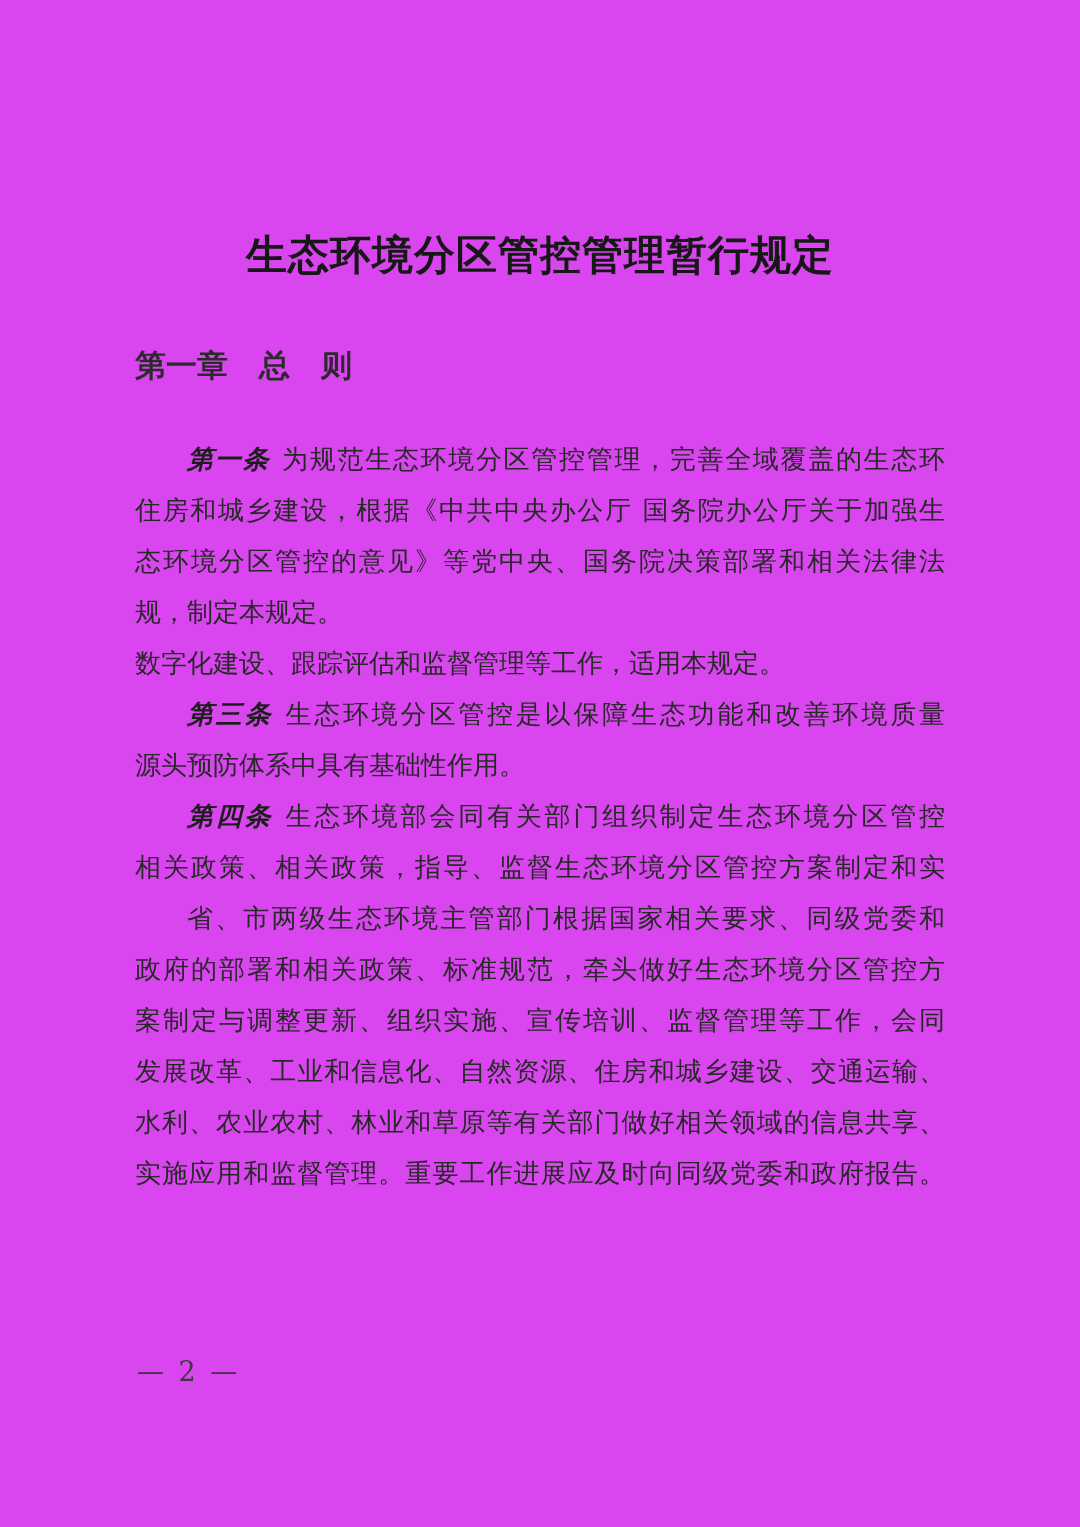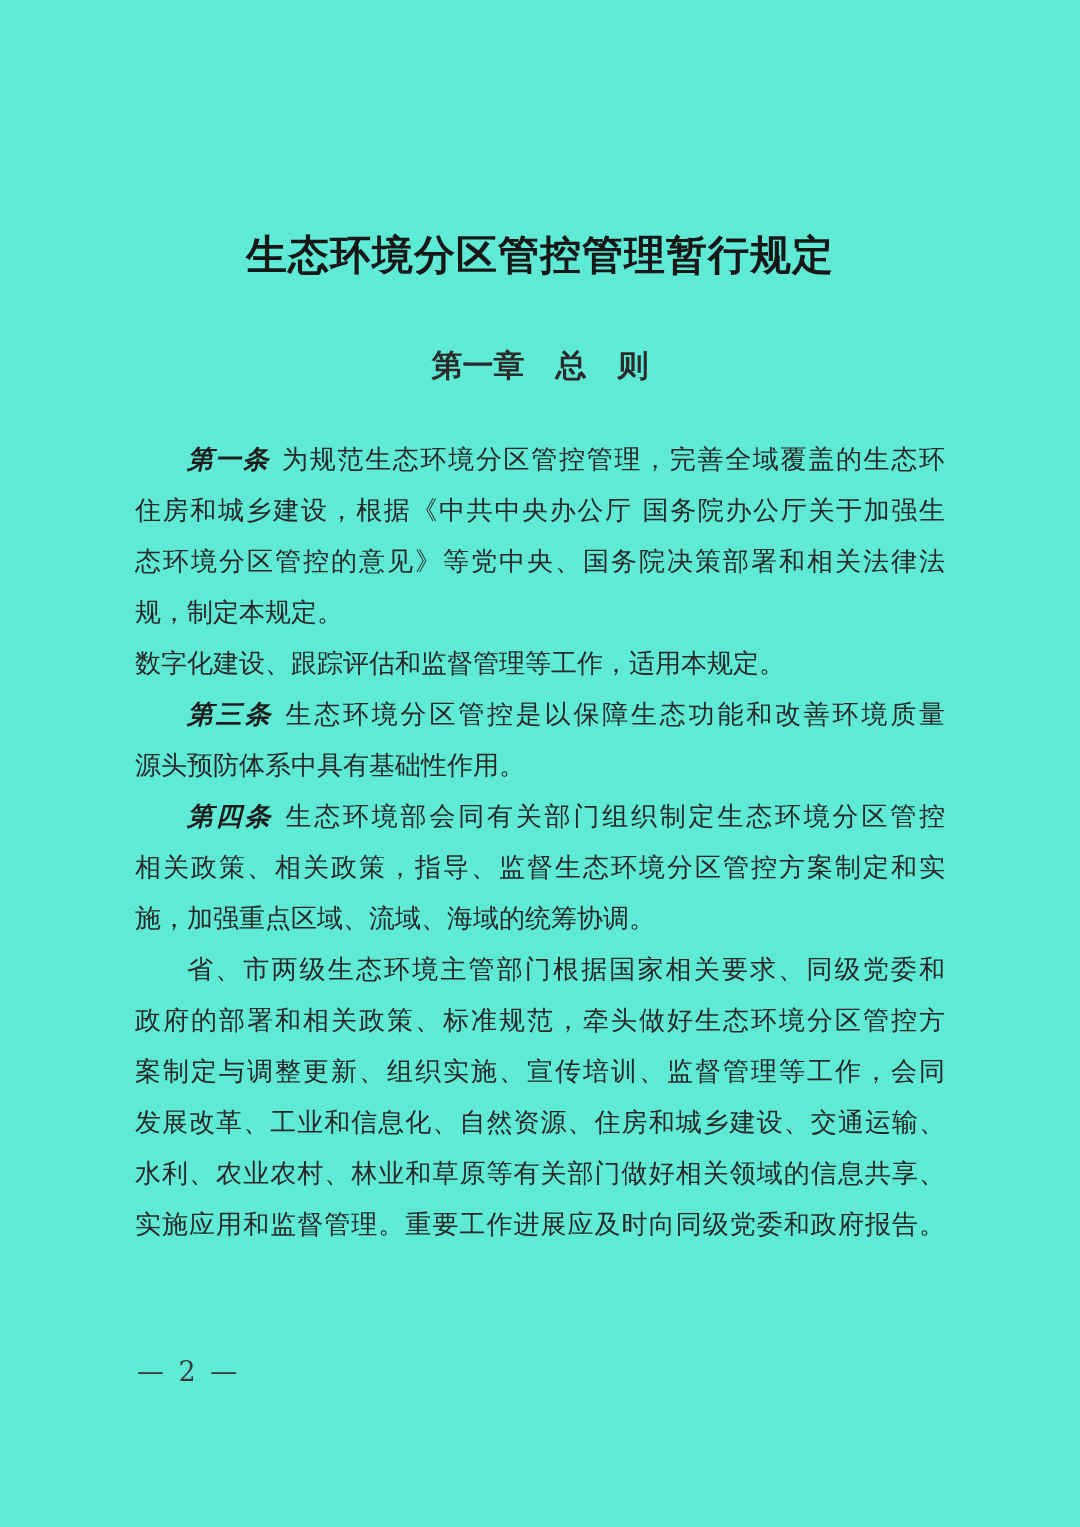--- a/index.html
+++ b/index.html
@@ -4,21 +4,21 @@
 <style>
   html, body {
     margin: 0;
     padding: 0;
     background: #ffffff;
   }
   .page {
     position: relative;
     width: 1080px;
     height: 1527px;
-    background: #5eead4;
+    background: #d946ef;
     overflow: hidden;
     font-family: "DejaVu Serif", "Liberation Serif", serif;
     color: #232323;
   }
   .content {
     width: 810px;
     margin: 0 auto;
     padding-top: 230px;
   }
   .doc-title {
@@ -29,21 +29,21 @@
     text-align: center;
     letter-spacing: 1px;
     color: #171717;
     font-family: "DejaVu Serif", "Liberation Serif", serif;
   }
   .chapter-heading {
     margin: 65px 0 0 0;
     font-size: 31px;
     line-height: 39px;
     font-weight: 700;
-    text-align: center;
+    text-align: left;
     color: #2b2b2b;
     font-family: Liberation Sans, sans-serif;
   }
   .body-text {
     margin-top: 49px;
   }
   .line {
     font-size: 26px;
     line-height: 51px;
     height: 51px;
@@ -86,21 +86,20 @@
     <div class="body-text" id="body-text">
         <div class="line first"><span class="article-label">第一条</span>为规范生态环境分区管控管理，完善全域覆盖的生态环</div>
         <div class="line">住房和城乡建设，根据《中共中央办公厅 国务院办公厅关于加强生</div>
         <div class="line">态环境分区管控的意见》等党中央、国务院决策部署和相关法律法</div>
         <div class="line lastleft">规，制定本规定。</div>
         <div class="line lastleft">数字化建设、跟踪评估和监督管理等工作，适用本规定。</div>
         <div class="line first"><span class="article-label">第三条</span>生态环境分区管控是以保障生态功能和改善环境质量</div>
         <div class="line lastleft">源头预防体系中具有基础性作用。</div>
         <div class="line first"><span class="article-label">第四条</span>生态环境部会同有关部门组织制定生态环境分区管控</div>
         <div class="line">相关政策、相关政策，指导、监督生态环境分区管控方案制定和实</div>
-        <div class="line lastleft">施，加强重点区域、流域、海域的统筹协调。</div>
         <div class="line first">省、市两级生态环境主管部门根据国家相关要求、同级党委和</div>
         <div class="line">政府的部署和相关政策、标准规范，牵头做好生态环境分区管控方</div>
         <div class="line">案制定与调整更新、组织实施、宣传培训、监督管理等工作，会同</div>
         <div class="line">发展改革、工业和信息化、自然资源、住房和城乡建设、交通运输、</div>
         <div class="line">水利、农业农村、林业和草原等有关部门做好相关领域的信息共享、</div>
         <div class="line">实施应用和监督管理。重要工作进展应及时向同级党委和政府报告。</div>
       </div>
   </div>
   <div class="page-number">— 2 —</div>
 </div>

